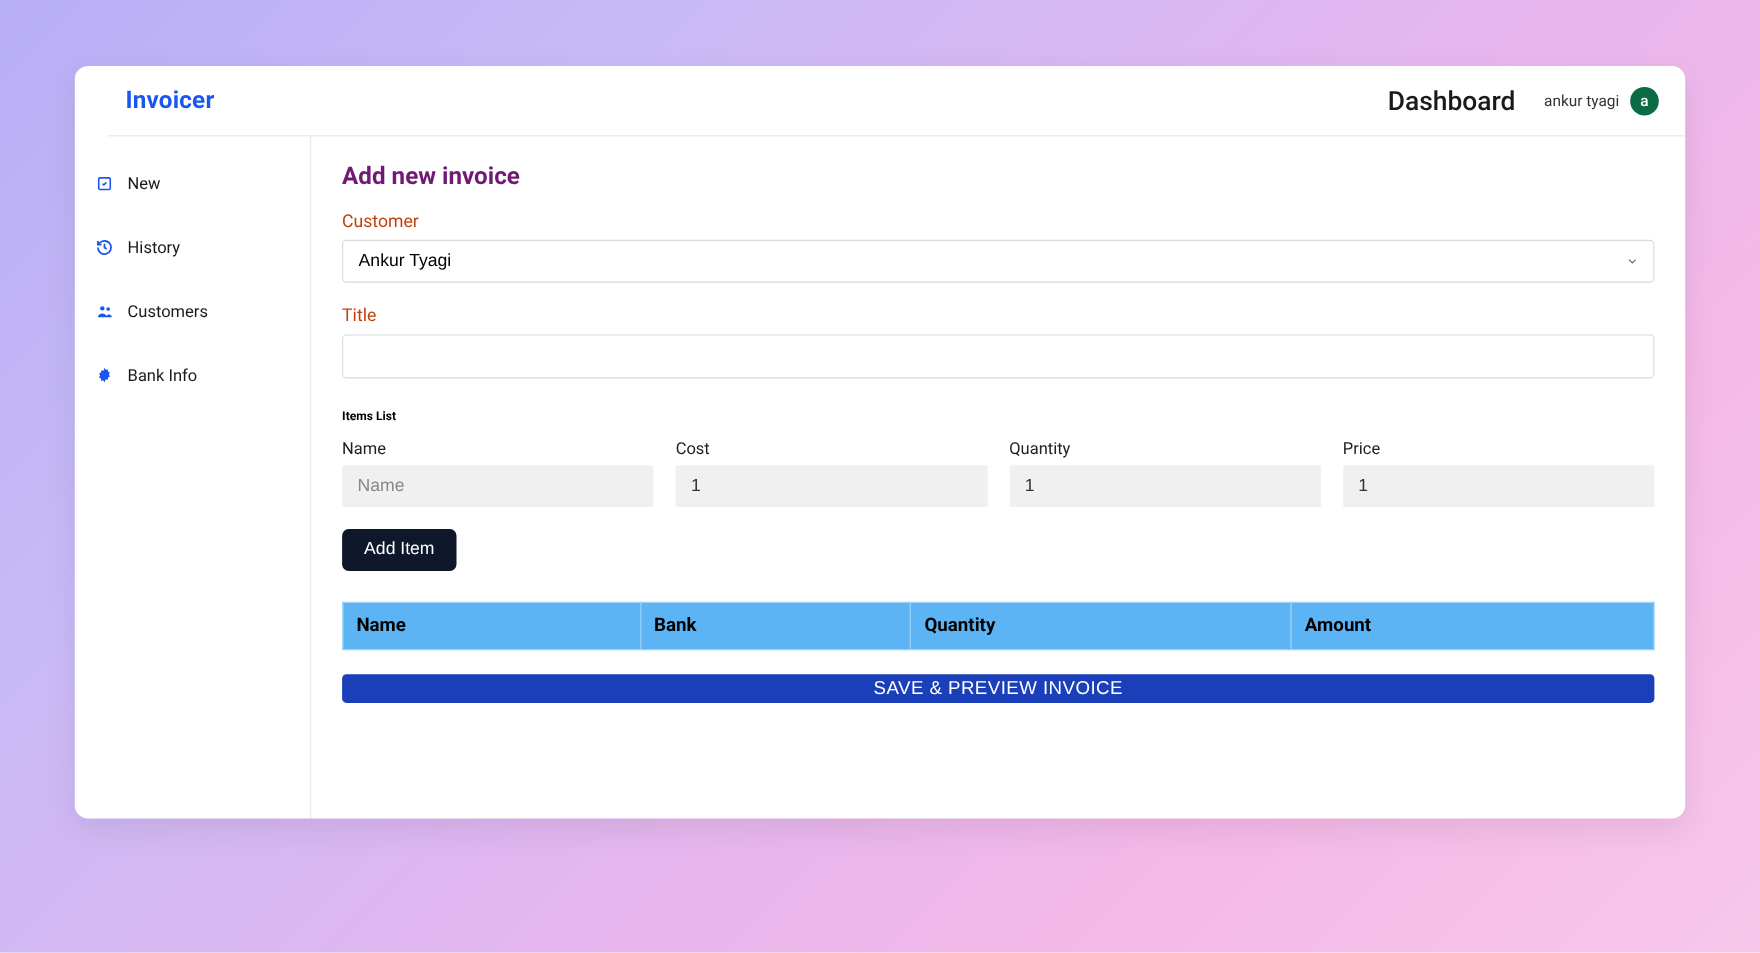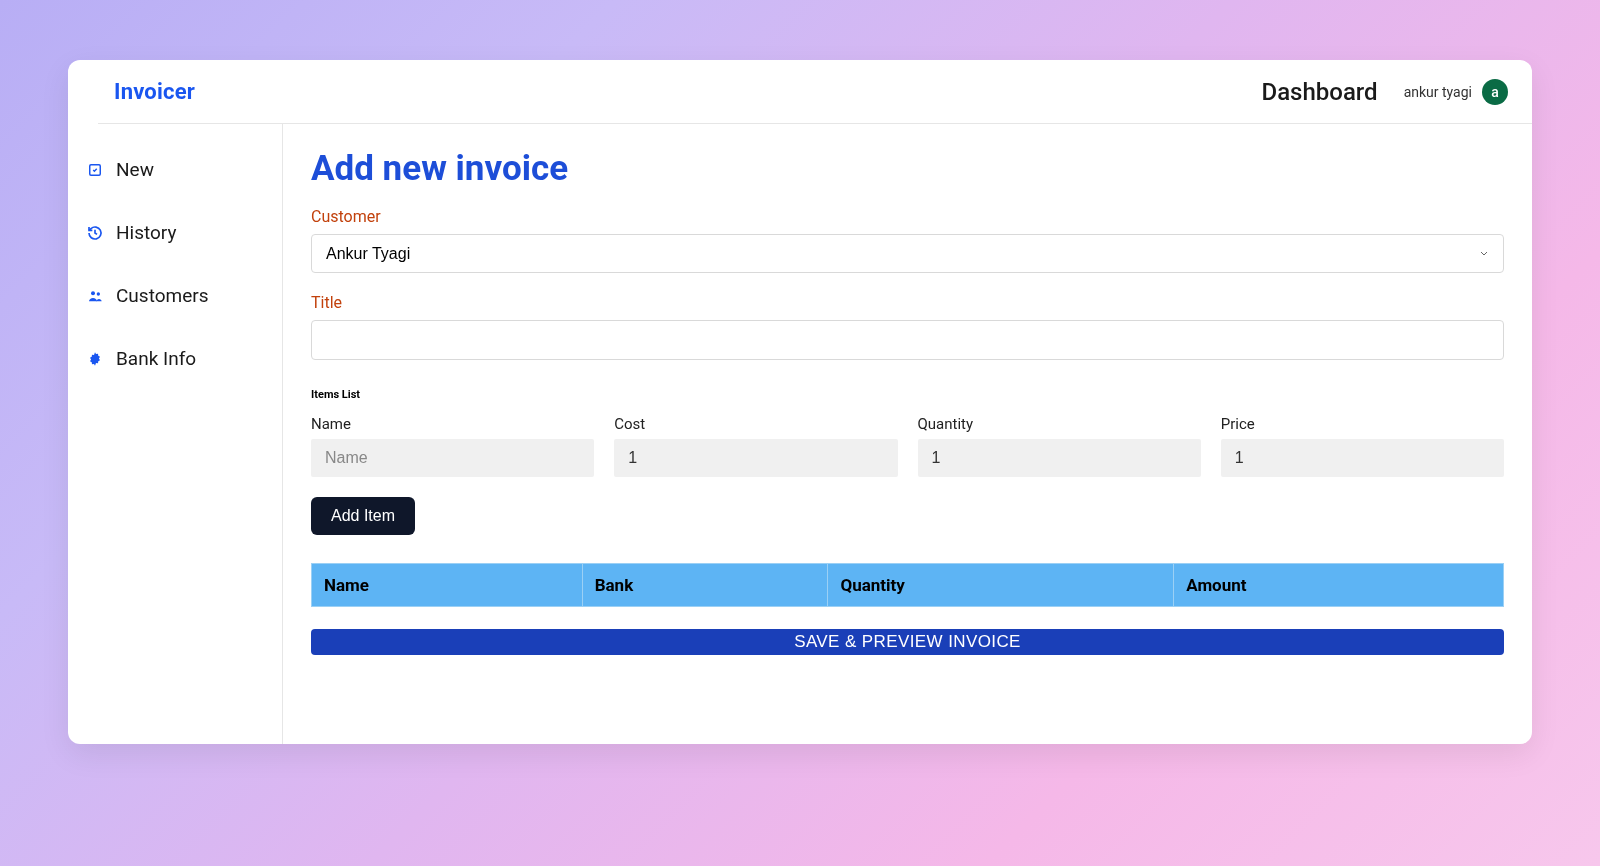--- a/index.html
+++ b/index.html
@@ -81,40 +81,40 @@
       border-right: 1px solid #e6e6e6;
       padding: 24px 14px;
     }
     .sidebar-item {
       display: flex;
       align-items: center;
       gap: 12px;
       padding: 10px 4px;
       margin-bottom: 20px;
       cursor: pointer;
-      font-size: 19px;
+      font-size: 15px;
       color: #1a1a1a;
     }
     .sidebar-icon {
       width: 18px;
       height: 18px;
       display: flex;
       align-items: center;
       justify-content: center;
       color: #1a56f0;
     }
     .main {
       flex: 1;
       padding: 24px 28px;
       overflow: auto;
     }
     .page-title {
-      font-size: 35px;
+      font-size: 22px;
       font-weight: 700;
-      color: #1d4ed8;
+      color: #701a75;
       margin-bottom: 18px;
     }
     .field-label {
       font-size: 16px;
       color: #c2410c;
       margin-bottom: 8px;
       display: block;
     }
     .select-wrap {
       position: relative;

